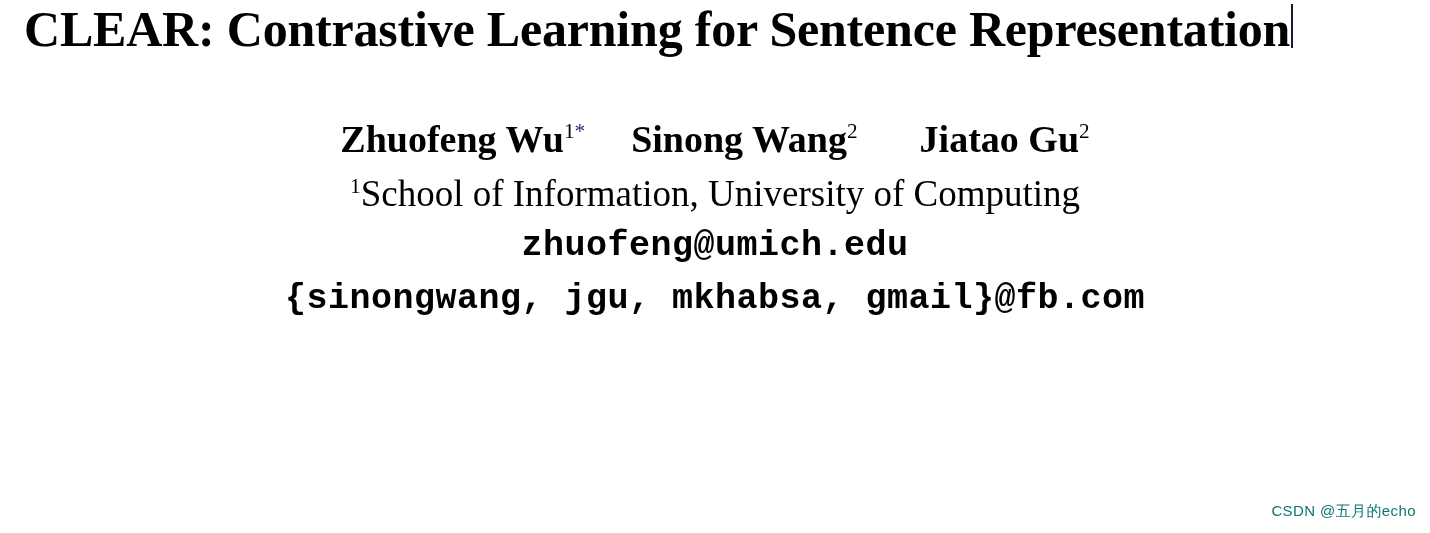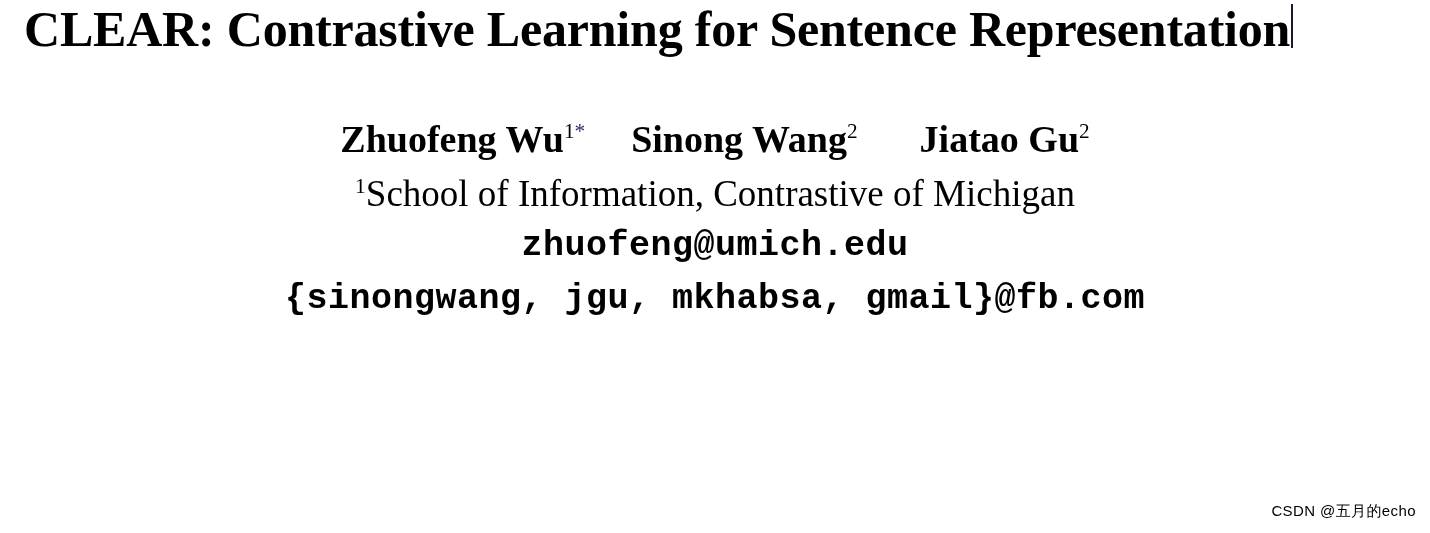--- a/index.html
+++ b/index.html
@@ -110,21 +110,21 @@
     white-space: pre;
   }
 
   
   .watermark {
     position: absolute;
     right: 14px;
     bottom: 12px;
     font-family: "Liberation Sans", "DejaVu Sans", sans-serif;
     font-size: 15px;
-    color: #000000;
+    color: #0f766e;
     letter-spacing: 0.4px;
     white-space: nowrap;
     user-select: none;
   }
 </style>
 </head>
 <body>
 
 <div class="page">
 
@@ -133,21 +133,21 @@
       <span class="caret"></span>
   </div>
 
   <div class="block">
 
     <div class="author-line">
       <span class="author"><span>Zhuofeng Wu</span><sup><span>1</span><span class="star">*</span></sup></span><span class="gap-a"></span><span class="author"><span>Sinong Wang</span><sup>2</sup></span><span class="gap-b"></span><span class="author"><span>Jiatao Gu</span><sup>2</sup></span>
     </div>
 
 
-    <div class="affil"><sup>1</sup><span>School of Information, Contrastive of Michigan</span></div>
+    <div class="affil"><sup>1</sup><span>School of Information, University of Computing</span></div>
 
     <div class="email">zhuofeng@umich.edu</div>
 
 
     <div class="email">{sinongwang, jgu, mkhabsa, gmail}@fb.com</div>
 
 
 
   </div>
 

